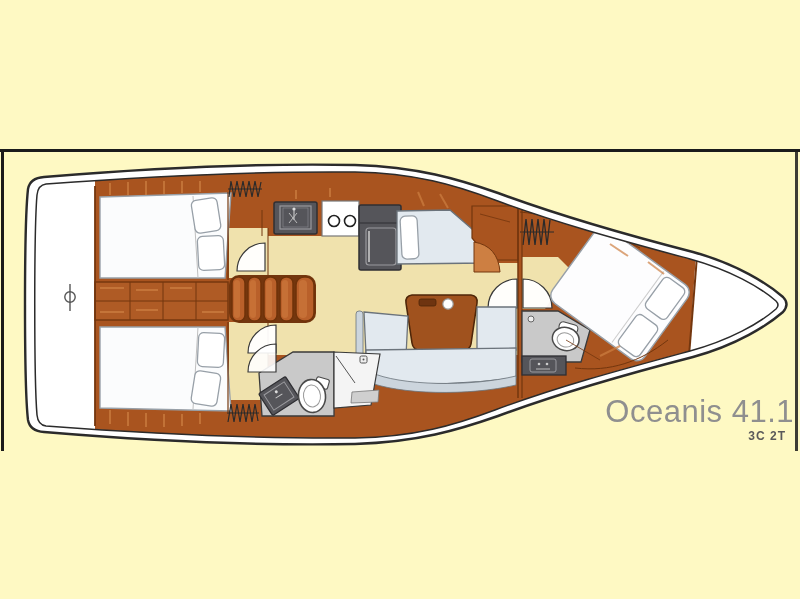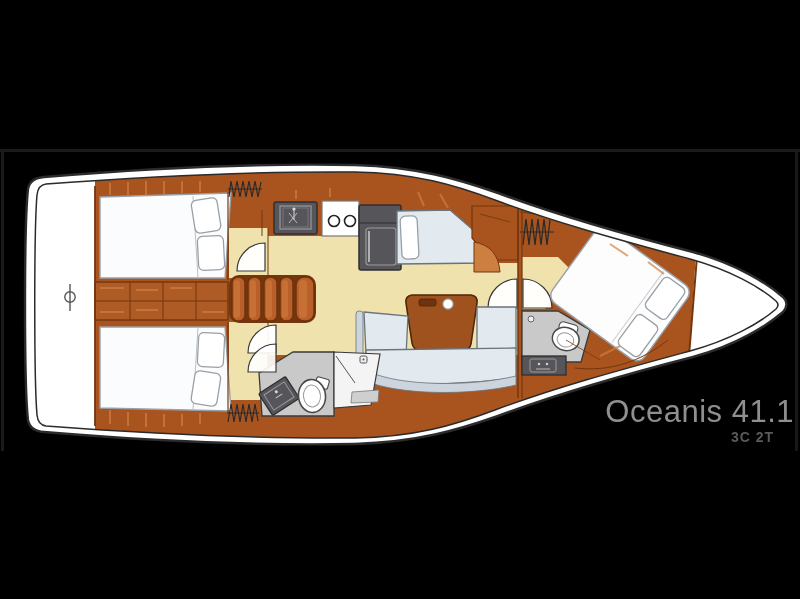--- a/index.html
+++ b/index.html
@@ -1,23 +1,23 @@
 <!DOCTYPE html>
 <html style="--border: #1b1b1b; --hullLine: #2b2b2b; --wood: #a9541f; --woodDark: #73360e; --woodLight: #cd7f42; --floor: #f0e2ad; --gray: #55555a; --grayDark: #2f2f33; --grayLine: #9a9a9e; --headFloor: #c9c9c9; --settee: #e2e9ef; --setteeBack: #ccd5dd; --setteeLine: #6b737b; --berth: #fbfcfd; --berthLine: #98a0a8; --table: #a0521e; --title: #8f8f8f; --subtitle: #5a5a5a;"><head>
 <meta charset="utf-8">
 <style>
   html,body{margin:0;padding:0;background:#fff;}
-  .stage{position:relative;width:800px;height:599px;background:#000000;overflow:hidden;
+  .stage{position:relative;width:800px;height:599px;background:#fef9c3;overflow:hidden;
          font-family:"Liberation Sans",sans-serif;}
   .frame-top{position:absolute;left:0;top:149px;width:800px;height:3px;background:var(--border);}
   .frame-left{position:absolute;left:1px;top:149px;width:3px;height:302px;background:var(--border);}
   .frame-right{position:absolute;left:795px;top:149px;width:3px;height:302px;background:var(--border);opacity:.85;}
   .caption{position:absolute;right:6px;top:396px;width:320px;text-align:right;}
   .caption .t1{font-size:31px;letter-spacing:.5px;color:var(--title);line-height:1.0;}
-  .caption .t2{font-size:14px;font-weight:700;letter-spacing:1px;color:var(--subtitle);margin-top:2px;margin-right:20px;text-align:right;}
+  .caption .t2{font-size:12px;font-weight:700;letter-spacing:1px;color:var(--subtitle);margin-top:2px;margin-right:8px;text-align:right;}
   svg{position:absolute;left:0;top:0;}
 </style>
 </head>
 <body>
 
 <div class="stage">
 
   <div class="frame-top"></div>
   <div class="frame-left"></div>
   <div class="frame-right"></div>

